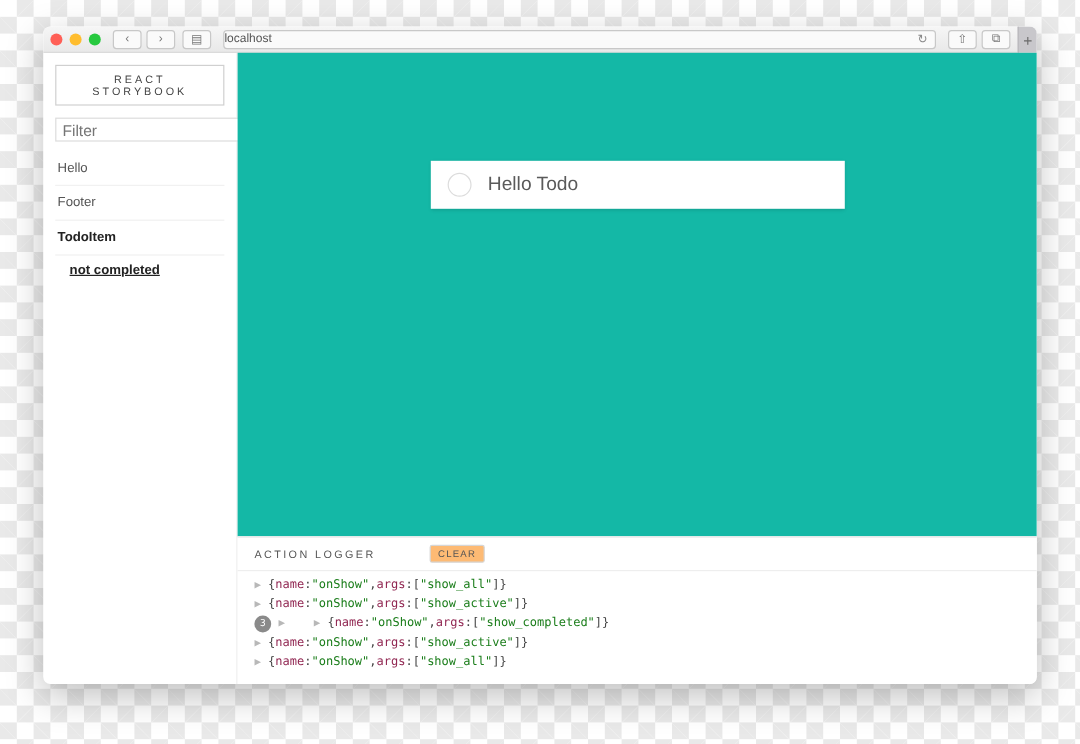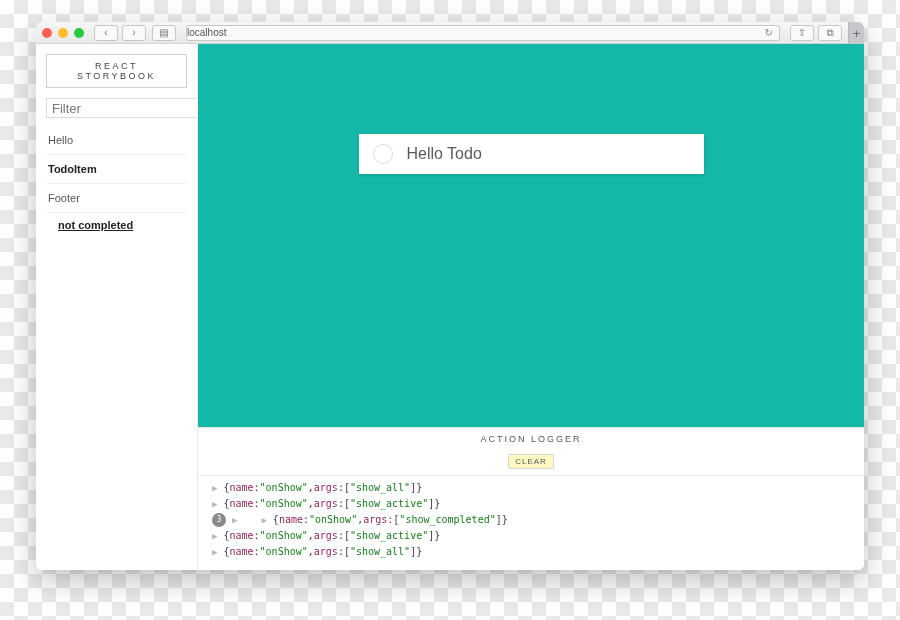--- a/index.html
+++ b/index.html
@@ -44,23 +44,23 @@
   .nav-sub { padding:6px 2px 6px 12px; color:#555; cursor:pointer;text-decoration:underline; }
   .nav-sub.bold { font-weight:700; color:#222; }
   .nav-item.last { border-bottom:none; }
   .main { flex:1; display:flex; flex-direction:column; min-width:0;}
   .preview { flex:1; background:#14b8a6; display:flex; align-items:flex-start; justify-content:center; padding-top:90px; }
   .todo-card { width:345px; background:#fff; height:40px; box-shadow:0 1px 3px rgba(0,0,0,.15); display:flex; align-items:center; padding:0 14px; }
   .todo-check { width:20px; height:20px; border:1px solid #dcdcdc; border-radius:50%; margin-right:14px; }
   .todo-text { font-size:16px; font-weight:300; color:#5a5a5a; }
   
   .logger { border-top:1px solid #e4e4e4; background:#fff; font-size:10px; }
-  .logger-head { display:flex; align-items:center; gap:10px; padding:6px 14px; border-bottom:1px solid #eee;flex-direction:column;}
+  .logger-head { display:flex; align-items:center; gap:10px; padding:6px 14px; border-bottom:1px solid #eee;}
   .logger-title { letter-spacing:2px; font-size:9px; color:#555; }
-  .clear-btn { border:1px solid #d6d6d6; background:#fef9c3; font-size:8px; letter-spacing:1px; padding:2px 6px; border-radius:2px; color:#555;}
+  .clear-btn { border:1px solid #d6d6d6; background:#fdba74; font-size:8px; letter-spacing:1px; padding:2px 6px; border-radius:2px; color:#555;margin-left:35px;}
   .log-body { padding:4px 14px 10px 14px; font-family: Menlo, Consolas, monospace; font-size:10px; line-height:16px; }
   .log-row { display:flex; align-items:center; gap:6px; }
   .tri { color:#b8b8b8; font-size:9px; }
   .badge { background:#8a8a8a; color:#fff; width:14px; height:14px; border-radius:50%; display:inline-flex; align-items:center; justify-content:center; font-size:8px; }
   .indent { width:12px; display:inline-block; }
   .brace{color:#444;} .key{color:#912752;} .colon{color:#444;} .str{color:#1a7d1a;} .arr{color:#444;}
 </style>
 </head>
 <body>
 
@@ -94,22 +94,22 @@
   </div>
 
   <div class="content">
     <div class="sidebar">
       <button class="brand-btn">REACT STORYBOOK</button>
       <div class="filter-row">
         <input type="text" placeholder="Filter" style="">
         <span class="clear">X</span>
       </div>
       <div class="nav-item">Hello</div>
+      <div class="nav-item">Footer</div>
       <div class="nav-item bold">TodoItem</div>
-      <div class="nav-item">Footer</div>
       <div class="nav-sub bold">not completed</div>
     </div>
 
     <div class="main">
       <div class="preview">
         <div class="todo-card">
           <div class="todo-check"></div>
           <div class="todo-text">Hello Todo</div>
         </div>
       </div>

